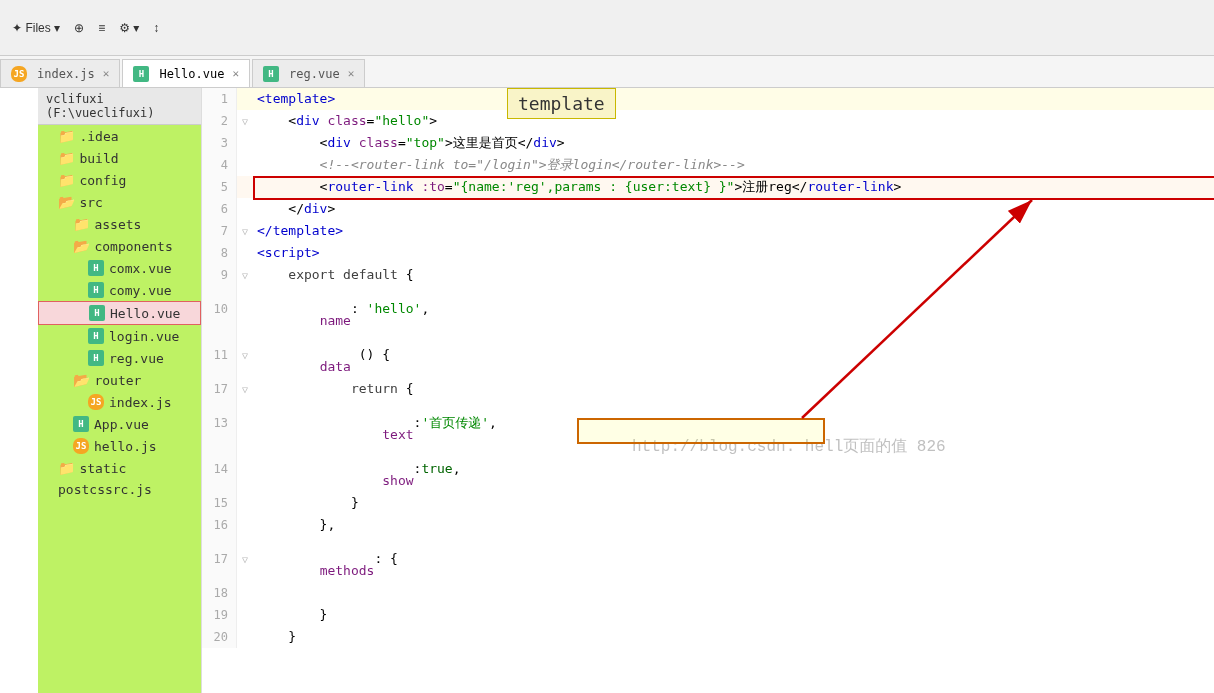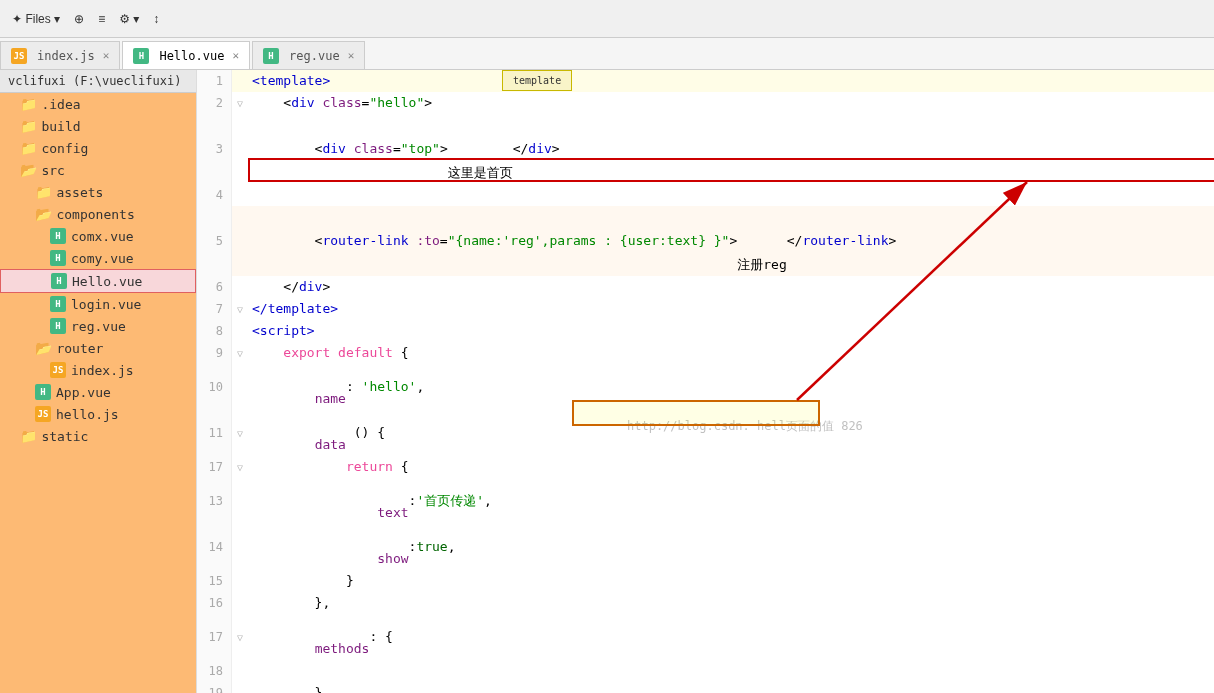--- a/index.html
+++ b/index.html
@@ -1,20 +1,20 @@
 <!DOCTYPE html>
 <html><head>
   <meta charset="utf-8">
   <style>
     * { margin: 0; padding: 0; box-sizing: border-box; }
     body { font-family: 'Consolas', 'Monaco', monospace; background: #fff; font-size: 13px; display: flex; flex-direction: column; height: 693px; overflow: hidden; }
 
     
     .toolbar {
-      height: 38px;
+      height: 56px;
       background: #f0f0f0;
       border-bottom: 1px solid #ccc;
       display: flex;
       align-items: center;
       padding: 0 8px;
       gap: 6px;
       flex-shrink: 0;
     }
     .toolbar-btn {
       font-size: 12px;
@@ -56,46 +56,47 @@
 
     
     .main-layout {
       display: flex;
       flex: 1;
       overflow: hidden;
     }
 
     
     .sidebar {
-      width: 197px;
-      background: #fdba74;
+      width: 164px;
+      background: #bef264;
       border-right: 1px solid #ddd;
       overflow-y: auto;
       flex-shrink: 0;
       font-size: 13px;
+      margin-left: 38px;
     }
     .sidebar-title {
       padding: 4px 8px;
       font-size: 12px;
       color: #333;
       background: #e8e8e8;
       border-bottom: 1px solid #ccc;
     }
     .sidebar-item {
       display: flex;
       align-items: center;
       padding: 3px 8px;
       cursor: pointer;
       color: #333;
       user-select: none;
     }
     .sidebar-item.active-file { background: #f8d7da; border: 1px solid #e06060; }
     .folder-icon { margin-right: 4px; font-size: 14px; }
     .file-icon { width: 16px; height: 16px; border-radius: 2px; margin-right: 5px; display: inline-flex; align-items: center; justify-content: center; font-size: 9px; color: #fff; font-weight: bold; flex-shrink: 0; }
-    .icon-js { background: #f5a623; }
+    .icon-js { background: #f5a623; border-radius: 7px; }
     .icon-vue { background: #42b883; }
     .indent1 { padding-left: 20px; }
     .indent2 { padding-left: 35px; }
     .indent3 { padding-left: 50px; }
 
     
     .editor-area {
       flex: 1;
       display: flex;
       flex-direction: column;
@@ -105,21 +106,21 @@
     }
 
     
     .template-tooltip {
       position: absolute;
       top: 0;
       left: 305px;
       background: #f9f4c8;
       border: 1px solid #c8b800;
       padding: 4px 10px;
-      font-size: 10px;
+      font-size: 18px;
       font-family: monospace;
       color: #333;
       z-index: 10;
     }
 
     
     .code-editor {
       flex: 1;
       overflow: auto;
       padding: 0;
@@ -163,25 +164,25 @@
       line-height: 22px;
       display: flex;
       align-items: center;
     }
 
     
     .tag { color: #0000cd; }
     .attr { color: #7d1a7d; }
     .string { color: #008800; }
     .comment { color: #888; font-style: italic; }
-    .keyword { color: #ec4899; }
+    .keyword { color: #404040; }
     .key { color: #7d1a7d; margin-top: 24px; }
     .val { color: #006400; }
     .text-black { color: #000; }
-    .chinese { color: #000; margin-top: 48px; }
+    .chinese { color: #000; }
 
     
     .annotation-box-red {
       position: absolute;
       border: 2px solid #cc0000;
       background: rgba(255,255,255,0.0);
       pointer-events: none;
       z-index: 5;
     }
     .annotation-box-orange {
@@ -198,23 +199,24 @@
       top: 0; left: 0;
       width: 100%; height: 100%;
       pointer-events: none;
       z-index: 6;
     }
 
     
     .watermark {
       position: absolute;
       color: rgba(150,150,150,0.6);
-      font-size: 12px;
+      font-size: 16px;
       z-index: 4;
       pointer-events: none;
+      font-family: Liberation Mono, monospace;
     }
   </style>
 </head>
 <body>
 
 <div class="toolbar">
   <button class="toolbar-btn">✦ Files ▾</button>
   <button class="toolbar-btn">⊕</button>
   <button class="toolbar-btn">≡</button>
   <button class="toolbar-btn">⚙ ▾</button>
@@ -303,20 +305,23 @@
       <span>App.vue</span>
     </div>
     <div class="sidebar-item indent2">
       <span class="file-icon icon-js">JS</span>
       <span>hello.js</span>
     </div>
     <div class="sidebar-item indent1">
       <span class="folder-icon">📁</span>
       <span>static</span>
     </div>
+    <div class="sidebar-item indent1">
+      <span>postcssrc.js</span>
+    </div>
   </div>
 
   <div class="editor-area">
 
     <div class="template-tooltip">
       <span>template</span>
     </div>
 
     <div class="code-editor">
 
@@ -353,20 +358,23 @@
         <span class="line-num">3</span>
         <span class="line-fold"></span>
         <span class="line-content">
           <span class="text-black">        &lt;</span><span class="tag">div</span><span class="text-black"> </span><span class="attr">class</span><span class="text-black">=</span><span class="string">"top"</span><span class="text-black">&gt;</span><span class="chinese">这里是首页</span><span class="text-black">&lt;/</span><span class="tag">div</span><span class="text-black">&gt;</span>
         </span>
       </div>
 
       <div class="code-line">
         <span class="line-num">4</span>
         <span class="line-fold"></span>
+        <span class="line-content">
+          <span class="comment">        &lt;!--&lt;router-link to="/login"&gt;登录login&lt;/router-link&gt;--&gt;</span>
+        </span>
       </div>
 
       <div class="code-line" style="background:#fff8f0;">
         <span class="line-num">5</span>
         <span class="line-fold"></span>
         <span class="line-content">
           <span class="text-black">        &lt;</span><span class="tag">router-link</span><span class="text-black"> </span><span class="attr">:to</span><span class="text-black">=</span><span class="string">"{name:'reg',params : {user:text} }"</span><span class="text-black">&gt;</span><span class="chinese">注册reg</span><span class="text-black">&lt;/</span><span class="tag">router-link</span><span class="text-black">&gt;</span>
         </span>
       </div>
 

